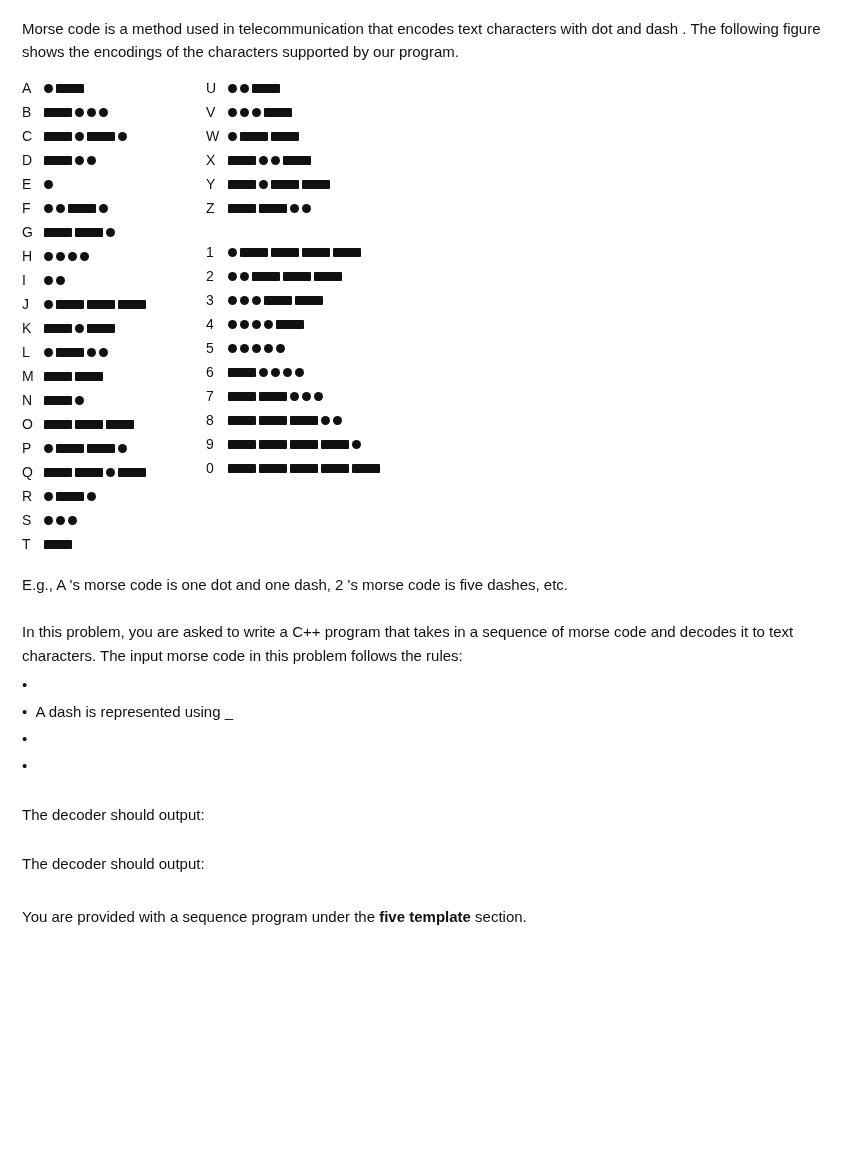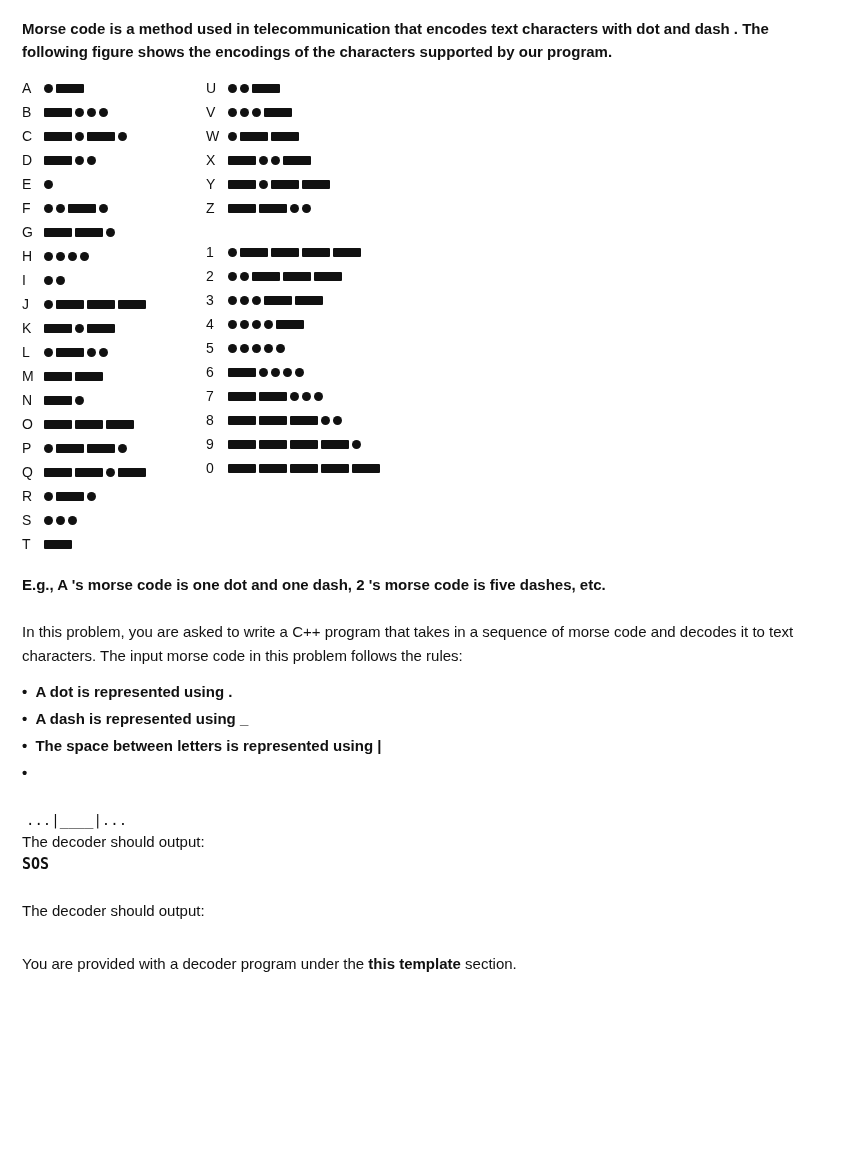--- a/index.html
+++ b/index.html
@@ -80,22 +80,22 @@
     }
     .section-gap {
       margin-bottom: 16px;
     }
     .bold {
       font-weight: bold;
     }
     p {
       line-height: 1.55;
     }
-    .small-gap { margin-bottom: 11px; }
-    .medium-gap { margin-bottom: 14px; font-weight: bold; }
+    .small-gap { margin-bottom: 4px; }
+    .medium-gap { margin-bottom: 14px; }
   </style>
 </head>
 <body>
 
 <p class="intro medium-gap">Morse code is a method used in telecommunication that encodes text characters with dot and dash . The following figure shows the encodings of the characters supported by our program.</p>
 
 <div class="morse-table">
 
   <div class="morse-col" id="col-left">
       <div class="morse-row">
@@ -423,46 +423,42 @@
   <span>E.g., A 's morse code is one dot and one dash, 2 's morse code is five dashes, etc.</span>
 </p>
 
 <div style="height:10px"></div>
 
 <p class="small-gap">In this problem, you are asked to write a C++ program that takes in a sequence of morse code and decodes it to text characters. The input morse code in this problem follows the rules:</p>
 
 <div class="rules-block medium-gap" id="rules-list">
     <div class="rule-item">
       <span>•&nbsp;</span>
-      <span>A dot is represented using .</span>
     </div>
     <div class="rule-item">
       <span>•&nbsp;</span>
       <span>A dash is represented using _</span>
     </div>
     <div class="rule-item">
       <span>•&nbsp;</span>
-      <span>The space between letters is represented using |</span>
     </div>
     <div class="rule-item">
       <span>•&nbsp;</span>
     </div>
   </div>
-
-<div style="height:10px"></div>
-
-<div class="section-gap">
-  <div class="example-code">...|____|...</div>
-  <p>The decoder should output:</p>
-  <div class="output-word">SOS</div>
-</div>
 
 <div style="height:10px"></div>
 
 <div class="section-gap">
   <p>The decoder should output:</p>
 </div>
 
+<div style="height:10px"></div>
+
+<div class="section-gap">
+  <p>The decoder should output:</p>
+</div>
+
 <div style="height:14px"></div>
 
 <p>
-  <span>You are provided with a decoder program under the </span><span class="bold">this template</span><span> section.</span>
+  <span>You are provided with a sequence program under the </span><span class="bold">five template</span><span> section.</span>
 </p>
 
 </body></html>

